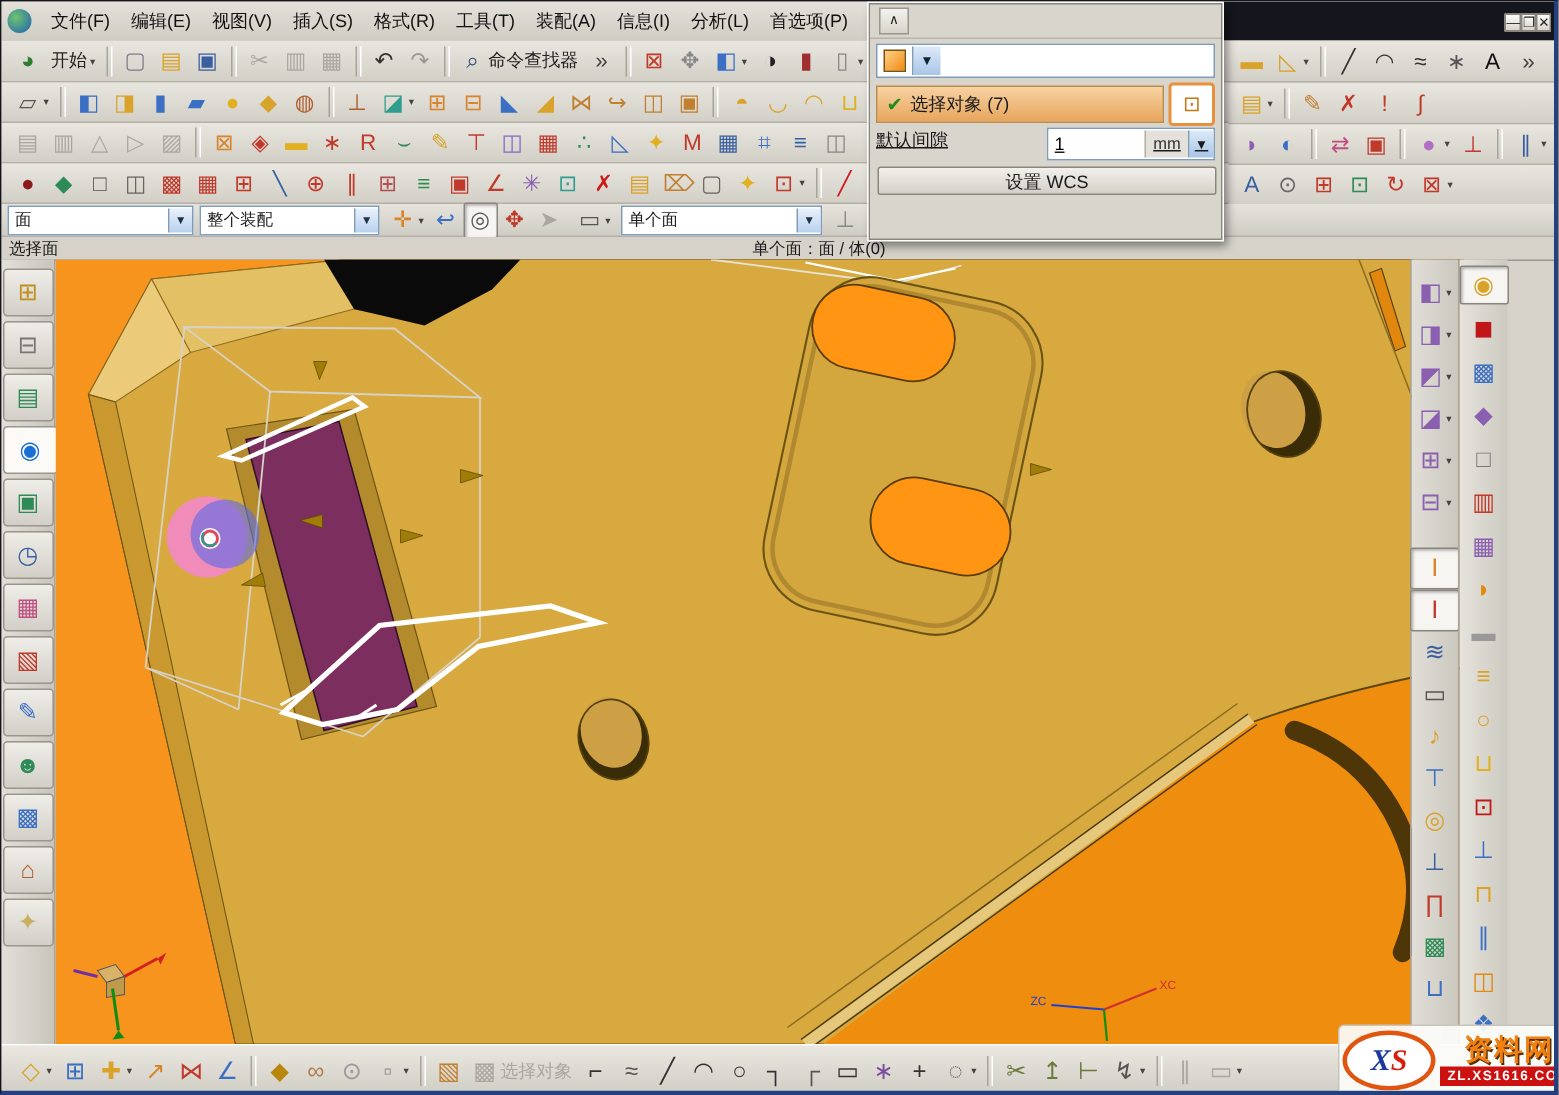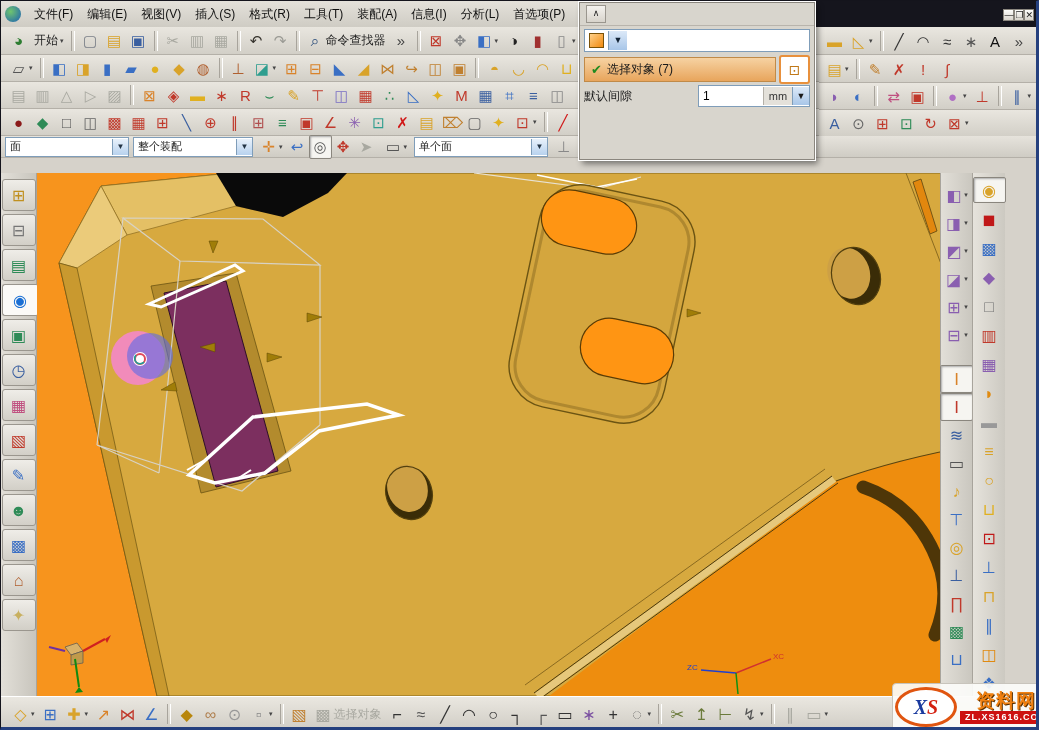--- a/index.html
+++ b/index.html
@@ -55,21 +55,21 @@
   .dlg-title .t{font-weight:bold;flex:1;}
   .dlg-collapse{width:18px;height:16px;text-align:center;line-height:15px;background:linear-gradient(#f4f2ee,#d8d4cc);border:1px solid #9a968e;font-size:9px;}
   .dlg-combo{margin:3px 4px;height:21px;display:flex;align-items:center;background:#fff;border:1px solid #7f9db9;}
   .dlg-combo .ic{width:13px;height:13px;margin:0 4px;background:linear-gradient(135deg,#ffd089,#f08a10);border:1px solid #7a5208;}
   .dlg-combo .cval{flex:1;font-size:12px;}
   .dlg-combo .cbtn{width:18px;height:19px;background:linear-gradient(#dce9f8,#a8c6e8);border-left:1px solid #7f9db9;text-align:center;line-height:19px;font-size:9px;color:#123;}
   .dlg-selrow{margin:5px 4px 3px 4px;height:25px;display:flex;align-items:center;}
   .selgrad{flex:1;height:25px;display:flex;align-items:center;gap:5px;padding-left:6px;background:linear-gradient(#f6d2a2,#e8a55c);border:1px solid #c08a48;box-sizing:border-box;}
   .selgrad .chk{color:#1f8a1f;font-weight:bold;font-size:13px;}
   .bboxbtn{width:27px;height:25px;margin-left:3px;background:#fff;border:2px solid #e8903c;border-radius:3px;display:flex;align-items:center;justify-content:center;font-size:14px;color:#c07818;}
-  .dlg-gaprow{margin:2px 4px;height:22px;display:flex;align-items:center;}
+  .dlg-gaprow{margin:2px 4px;height:22px;display:flex;text-decoration:underline;}
   .dlg-gaprow .lab{flex:1;}
   .gapfield{display:flex;align-items:center;height:20px;border:1px solid #7f9db9;background:#fff;}
   .gapfield input{width:58px;height:16px;border:0;font-size:12px;padding-left:4px;font-family:inherit;}
   .gapfield .unit{width:28px;text-align:center;font-size:11px;color:#333;background:#e4e1da;border-left:1px solid #b4b0a8;line-height:18px;}
   .gapfield .cbtn{width:16px;height:18px;background:linear-gradient(#dce9f8,#a8c6e8);border-left:1px solid #7f9db9;text-align:center;line-height:18px;font-size:9px;}
   .wcsbtn{display:block;margin:4px 5px;height:19px;width:226px;background:linear-gradient(#f2f0ec,#d4d0c8);border:1px solid #8a867e;border-radius:2px;text-align:center;line-height:18px;font-size:12px;box-sizing:border-box;}
   .dlg-btns{display:flex;justify-content:center;gap:11px;margin-top:6px;border-top:1px solid #b8b4ac;padding-top:5px;}
   .dbtn{height:20px;padding:0 10px;background:linear-gradient(#f6f4f0,#d8d4cc);border:1px solid #7a766e;border-radius:3px;line-height:18px;font-size:12px;}
   .dbtn.ok{color:#0a5c0a;font-weight:bold;border:2px solid #4a9a4a;background:linear-gradient(#eef6e6,#cfe4bc);}
   
@@ -504,20 +504,24 @@
     </span>
     <span><span class="tbtn">
           <span class="g" style="color: rgb(136, 136, 136);">⊥</span>
         </span><span class="tbtn">
           <span class="g" style="color: rgb(136, 136, 136);">╱</span>
         </span><span class="tbtn">
           <span class="g" style="color: rgb(192, 57, 43);">╱</span>
         </span></span>
   </div>
 
+  <div class="statusbar">
+    <span class="prompt">选择面</span>
+    <span class="status">单个面：面 / 体(0)</span>
+  </div>
 
   <div class="main">
     <div class="leftbar">
         <span class="tbtn">
           <span class="g" style="color: rgb(192, 144, 32);">⊞</span>
         </span>
         <span class="tbtn">
           <span class="g" style="color: rgb(119, 119, 119);">⊟</span>
         </span>
         <span class="tbtn">
@@ -870,20 +874,21 @@
       <span class="bboxbtn">⊡</span>
     </div>
     <div class="dlg-gaprow">
       <span class="lab">默认间隙</span>
       <span class="gapfield">
         <input value="1" style="">
         <span class="unit">mm</span>
         <span class="cbtn">▼</span>
       </span>
     </div>
+    <span class="wcsbtn">设置 WCS</span>
   </div>
 
   <div class="watermark">
     <span class="wm-oval">
         <span class="x">X</span>
         <span class="s">S</span>
       </span>
     <span class="wm-right">
       <span class="wm-title">资料网</span>
       <span class="wm-url">ZL.XS1616.COM</span>

